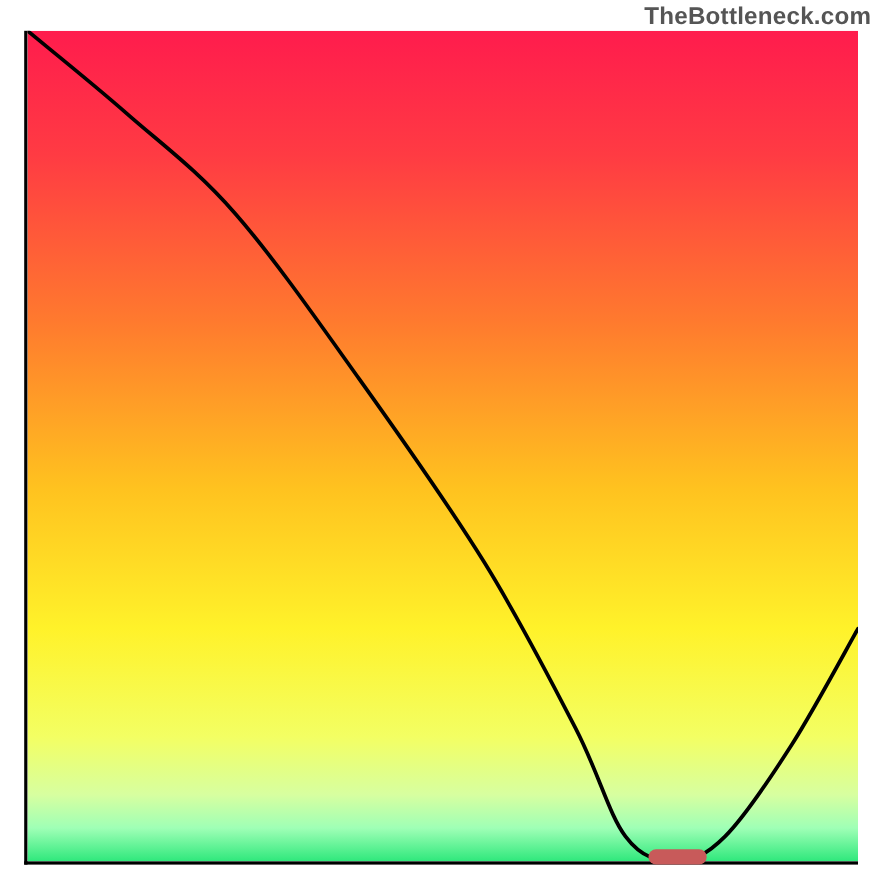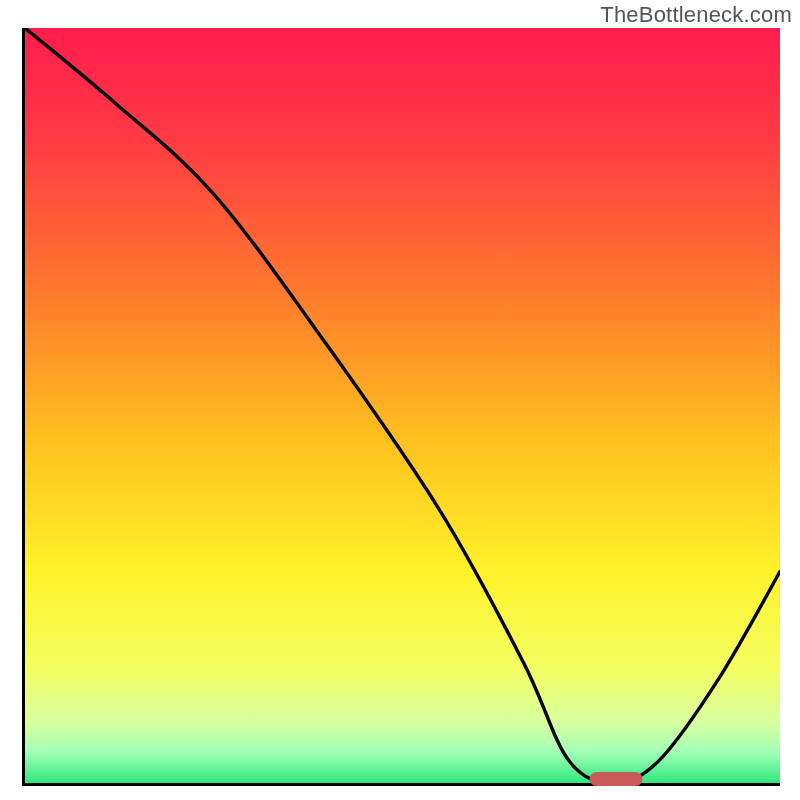--- a/index.html
+++ b/index.html
@@ -14,21 +14,21 @@
   .figure {
     position: relative;
     width: 800px;
     height: 800px;
   }
   .watermark {
     position: absolute;
     top: 2px;
     right: 8px;
     font-size: 22px;
-    font-weight: 400;
+    font-weight: 700;
     color: #555555;
     letter-spacing: 0.2px;
   }
   .plot-area {
     position: absolute;
     left: 22px;
     top: 28px;
     width: 758px;
     height: 758px;
     box-sizing: border-box;

